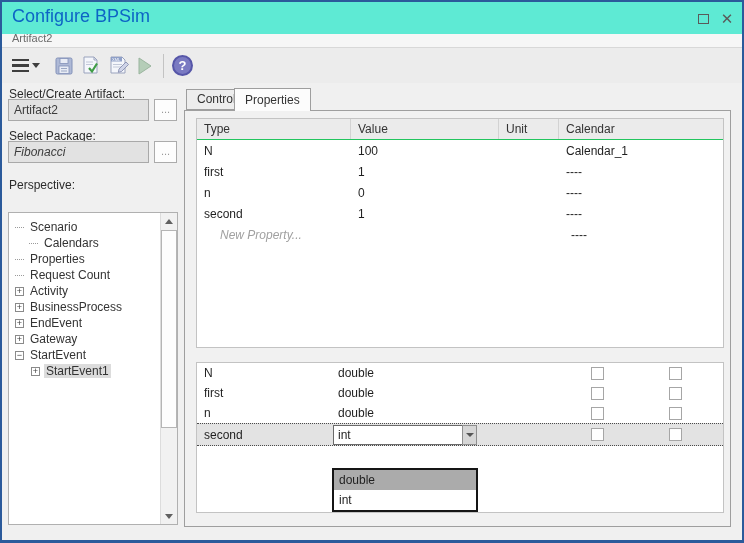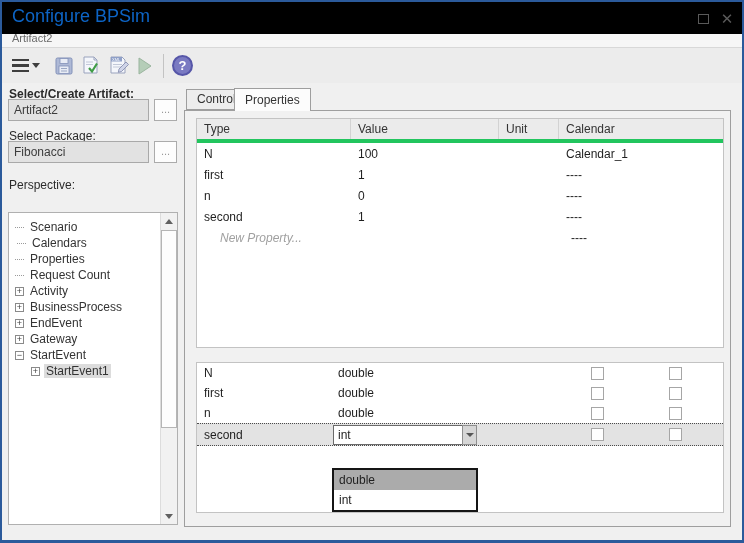--- a/index.html
+++ b/index.html
@@ -7,21 +7,21 @@
   .window{
     position:relative;width:744px;height:543px;
     border:2px solid #2b5a9b;border-bottom-width:3px;
     background:#f0f0f0;
     font-family:"Liberation Sans", sans-serif;
     overflow:hidden;
   }
   .inner{position:absolute;left:0;top:0;width:740px;height:538px;}
 
   
-  .titlebar{position:absolute;left:0;top:0;width:100%;height:32px;background:#000000;}
+  .titlebar{position:absolute;left:0;top:0;width:100%;height:32px;background:#5eead4;}
   .title{position:absolute;left:10px;top:4px;font-size:18px;font-weight:500;color:#0d64c5;}
   .winbtn{position:absolute;top:8px;width:18px;height:18px;color:#5a5a5a;cursor:default;
           display:flex;align-items:center;justify-content:center;font-size:14px;}
   .btn-max{right:30px;}
   .btn-max .sq{width:11px;height:10px;border:1px solid #5a5a5a;}
   .btn-close{right:6px;font-size:15px;}
   .subtitlebar{position:absolute;left:0;top:32px;width:100%;height:13px;background:#f6f6f6;}
   .subtitle{position:absolute;left:10px;top:-2px;font-size:11px;color:#6a6a6a;}
   .divider{position:absolute;left:0;top:45px;width:100%;height:1px;background:#d8d8d8;}
 
@@ -69,21 +69,21 @@
 
   
   .tab{position:absolute;top:87px;height:21px;font-size:12px;color:#333333;
        border:1px solid #9e9e9e;background:#ededed;padding:0 10px;line-height:19px;}
   .tab.active{top:86px;height:23px;background:#fcfcfc;border-bottom:none;line-height:22px;z-index:3;}
   .tabpane{position:absolute;left:182px;top:108px;width:547px;height:417px;
            border:1px solid #9e9e9e;background:#f1f1f1;z-index:1;}
 
   
   .grid{position:absolute;background:#ffffff;border:1px solid #c3c3c3;overflow:hidden;}
-  .g-head{display:flex;background:#ebebeb;border-bottom:4px solid #22c55e;}
+  .g-head{display:flex;background:#ebebeb;border-bottom:1px solid #22c55e;}
   .g-th{font-size:12px;color:#333333;padding:3px 0 3px 7px;border-right:1px solid #d2d2d2;}
   .g-th:last-child{border-right:none;}
   .g-row{display:flex;align-items:center;font-size:12px;color:#1f1f1f;}
   .g-cell{padding-left:7px;overflow:hidden;white-space:nowrap;}
   .ph{font-style:italic;color:#a0a0a0;}
   .cbwrap{display:flex;align-items:center;justify-content:center;padding-left:0 !important;}
   .cb{width:13px;height:13px;border:1px solid #a6a6a6;background:#ffffff;}
   .g-row.selrow{background:#e3e3e3;border-top:1px dotted #4a4a4a;border-bottom:1px dotted #4a4a4a;position:relative;}
   .combo-edit{position:absolute;left:136px;top:1px;width:144px;height:20px;display:flex;z-index:2;}
   .combo-edit .ce-text{flex:1;background:#ffffff;border:1px solid #6a6a6a;border-right:none;
@@ -157,37 +157,37 @@
         <svg width="16" height="18" viewBox="0 0 16 18">
           <path d="M2 1 L14 9 L2 17 Z" fill="#b5cdb8" stroke="#9ab59e"></path>
         </svg>
       </div>
       <span class="tbsep"></span>
       <div class="tbi">
         <span class="helpcirc">?</span>
       </div>
     </div>
 
-    <div class="lbl" style="top:85px;font-weight:bold;">Select/Create Artifact:</div>
+    <div class="lbl" style="top:85px;">Select/Create Artifact:</div>
     <input class="gray-input" style="top: 97px;" readonly="" value="Artifact2">
     <div class="browse-btn" style="top:97px;">...</div>
 
     <div class="lbl" style="top:127px;">Select Package:</div>
-    <input class="gray-input" style="top: 139px;" readonly="" value="Fibonacci">
+    <input class="gray-input" style="top: 139px; font-style: italic;" readonly="" value="Fibonacci">
     <div class="browse-btn" style="top:139px;">...</div>
 
     <div class="lbl" style="top:176px;">Perspective:</div>
 
     <div class="tree">
       <div id="tree-items">
           <div class="tree-row" style="padding-left: 6px;">
             <span class="stub"></span>
             <span class="tlabel">Scenario</span>
           </div>
-          <div class="tree-row" style="padding-left: 8px;">
+          <div class="tree-row" style="padding-left: 20px;">
             <span class="stub"></span>
             <span class="tlabel">Calendars</span>
           </div>
           <div class="tree-row" style="padding-left: 6px;">
             <span class="stub"></span>
             <span class="tlabel">Properties</span>
           </div>
           <div class="tree-row" style="padding-left: 6px;">
             <span class="stub"></span>
             <span class="tlabel">Request Count</span>

